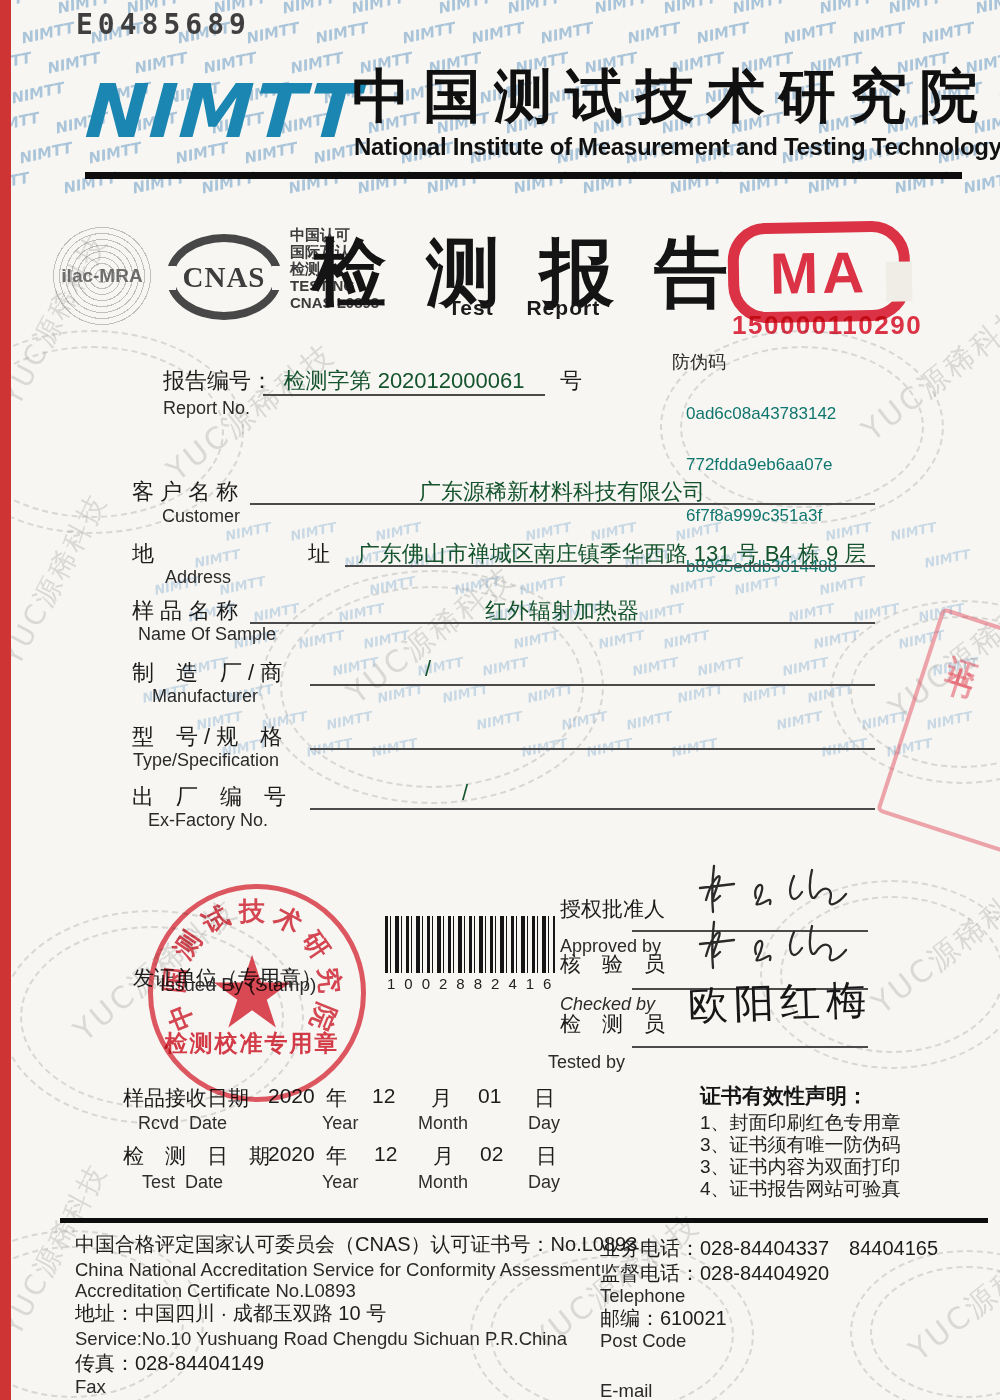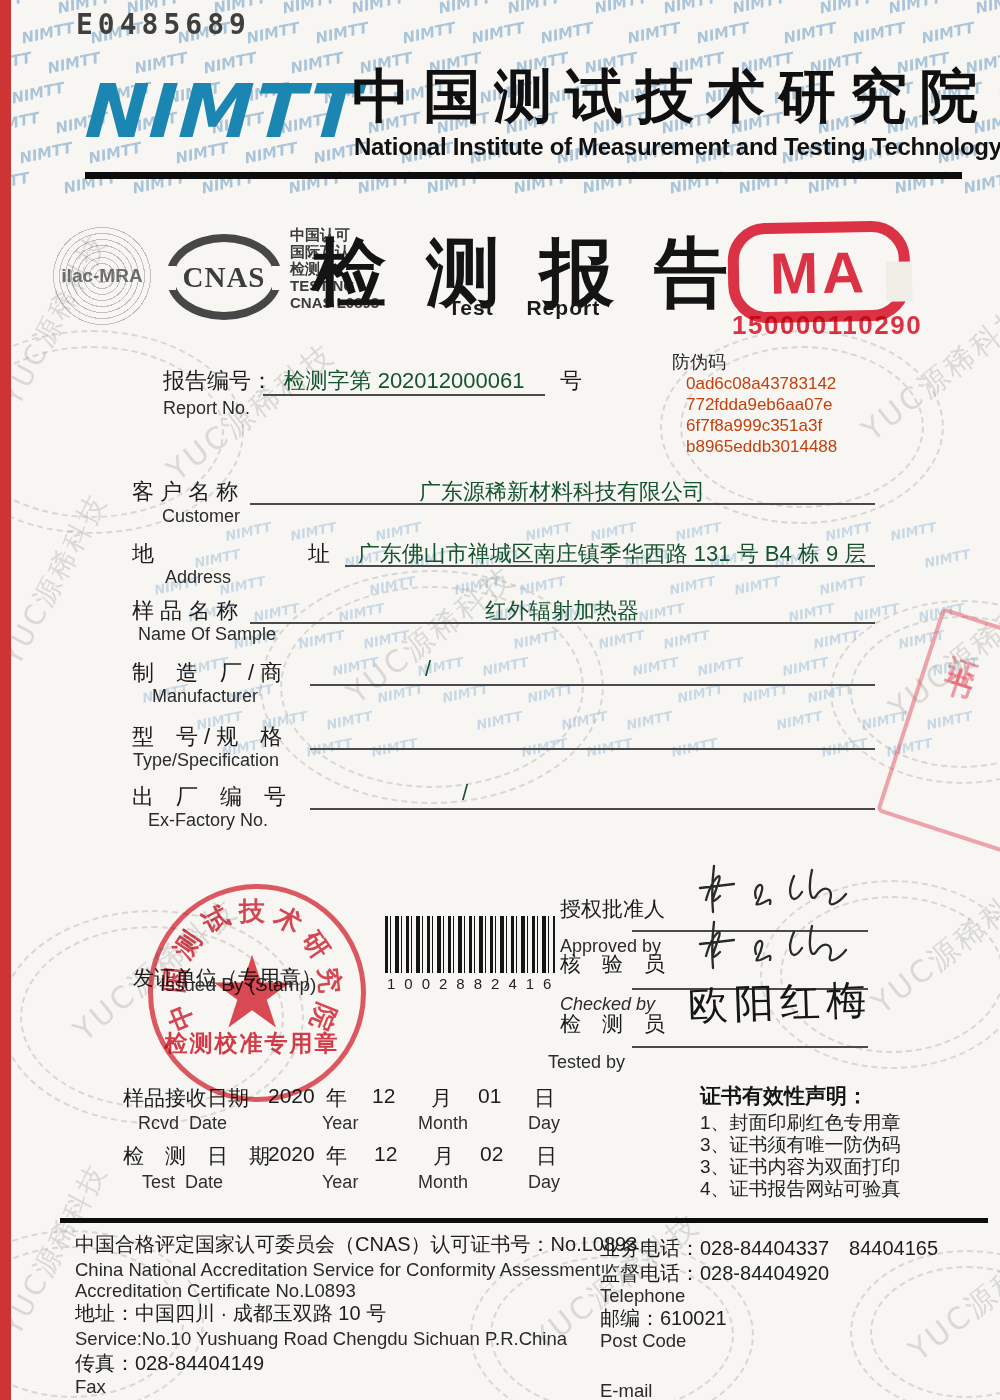--- a/index.html
+++ b/index.html
@@ -34,21 +34,21 @@
   
   #cma{left:728px;top:222px;width:182px;height:100px;border:11px solid #e23448;border-radius:38px;box-sizing:border-box;display:flex;align-items:center;justify-content:center;transform:rotate(-1deg);}
   #cma .notch{position:absolute;right:-13px;top:30px;width:26px;height:40px;background:#f7f6f2;}
   #cma span{font-size:58px;font-weight:800;color:#e23448;letter-spacing:4px;}
   #cma-num{left:732px;top:310px;font-size:26px;font-weight:800;color:#e23448;letter-spacing:1.5px;}
   
   .lbl-cn{font-size:22px;color:#1c1c1c;white-space:pre;}
   .lbl-en{font-size:18px;color:#2b2b2b;}
   .uline{position:absolute;border-bottom:2px solid #4a4a4a;}
   .val{font-size:22px;color:#14532d;white-space:nowrap;}
-  #sec-codes div{font-size:17px;line-height:21px;color:#c2410c;}
+  #sec-codes div{font-size:17px;line-height:21px;color:#0f766e;margin-top:30px;}
   
   .stamp{z-index:3;mix-blend-mode:multiply;}
   #stamp-circle{left:148px;top:884px;width:208px;height:208px;border:5px solid rgba(219,43,58,.78);border-radius:50%;}
   #stamp-star{left:252px;top:997px;font-size:100px;color:rgba(219,43,58,.85);transform:translate(-50%,-54%);}
   #stamp-bottom{left:252px;top:1028px;transform:translateX(-50%);font-size:23px;font-weight:700;color:rgba(213,40,55,.9);letter-spacing:2px;white-space:nowrap;}
   .ring-ch{position:absolute;font-size:26px;font-weight:700;color:rgba(213,40,55,.85);z-index:3;mix-blend-mode:multiply;}
   #barcode{left:385px;top:916px;width:170px;height:57px;
     background:repeating-linear-gradient(90deg,#151515 0 3px,transparent 3px 5px,#151515 5px 6px,transparent 6px 10px,#151515 10px 14px,transparent 14px 16px,#151515 16px 17px,transparent 17px 21px);}
   #barcode-num{left:387px;top:975px;font-size:15px;letter-spacing:9px;color:#222;}
   

